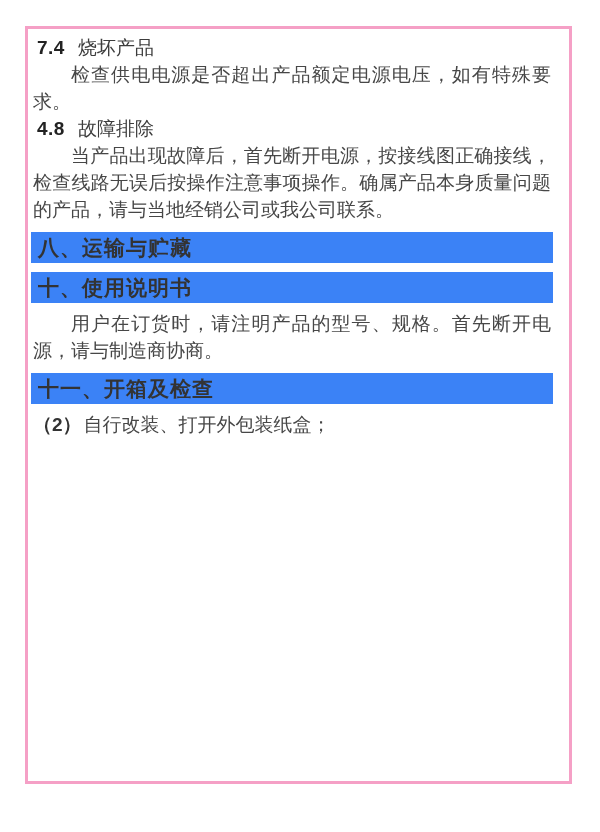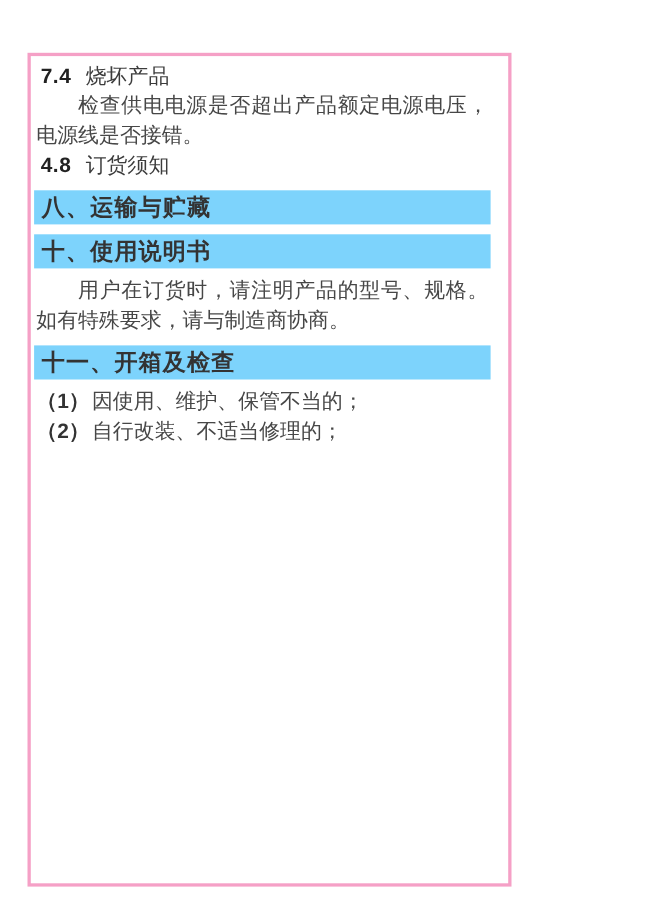--- a/index.html
+++ b/index.html
@@ -8,22 +8,22 @@
     font-family: "Liberation Sans", "DejaVu Sans", sans-serif;
     width: 600px; height: 832px; overflow: hidden;
   }
   .page {
     position: relative;
     width: 600px; height: 832px;
     background: #ffffff;
   }
   .frame {
     position: absolute;
-    left: 25px; top: 48px;
-    width: 440px; height: 758px;
+    left: 25px; top: 26px;
+    width: 547px; height: 758px;
     border: 3px solid #f5a0c6;
     background: #ffffff;
     padding: 5px 16px 0 3px;
     overflow: hidden;
   }
   .num-line {
     font-size: 19px;
     line-height: 27px;
     color: #3c3c3c;
     padding-left: 6px;
@@ -39,21 +39,21 @@
   }
   p.body {
     font-size: 19px;
     line-height: 27px;
     color: #474747;
     text-align: justify;
     text-indent: 2em;
     padding: 0 2px;
   }
   .bar {
-    background: #7dd3fc;
+    background: #3b82f6;
     color: #333333;
     font-size: 21px;
     font-weight: 700;
     line-height: 31px;
     height: 31px;
     padding-left: 7px;
     margin: 9px 0 7px 0;
     letter-spacing: 1px;
   }
   .list { margin-top: 1px; }
@@ -71,38 +71,36 @@
 </style>
 </head>
 <body>
 
 <div class="page">
   <div class="frame">
 
     <div class="num-line">
       <span class="num">7.4</span><span class="num-title">烧坏产品</span>
     </div>
-    <p class="body">检查供电电源是否超出产品额定电源电压，电源线是否接错。</p>
+    <p class="body">检查供电电源是否超出产品额定电源电压，如有特殊要求。</p>
 
     <div class="num-line">
-      <span class="num">4.8</span><span class="num-title">订货须知</span>
+      <span class="num">4.8</span><span class="num-title">故障排除</span>
     </div>
+    <p class="body">当产品出现故障后，首先断开电源，按接线图正确接线，检查线路无误后按操作注意事项操作。确属产品本身质量问题的产品，请与当地经销公司或我公司联系。</p>
 
     <div class="bar">八、运输与贮藏</div>
 
 
     <div class="bar">十、使用说明书</div>
-    <p class="body">用户在订货时，请注明产品的型号、规格。如有特殊要求，请与制造商协商。</p>
+    <p class="body">用户在订货时，请注明产品的型号、规格。首先断开电源，请与制造商协商。</p>
 
     <div class="bar">十一、开箱及检查</div>
 
     <div class="list">
       <div class="list-item">
-        <span class="marker">（1）</span><span>因使用、维护、保管不当的；</span>
-      </div>
-      <div class="list-item">
-        <span class="marker">（2）</span><span>自行改装、不适当修理的；</span>
+        <span class="marker">（2）</span><span>自行改装、打开外包装纸盒；</span>
       </div>
 
     </div>
 
   </div>
 </div>
 
 </body></html>

